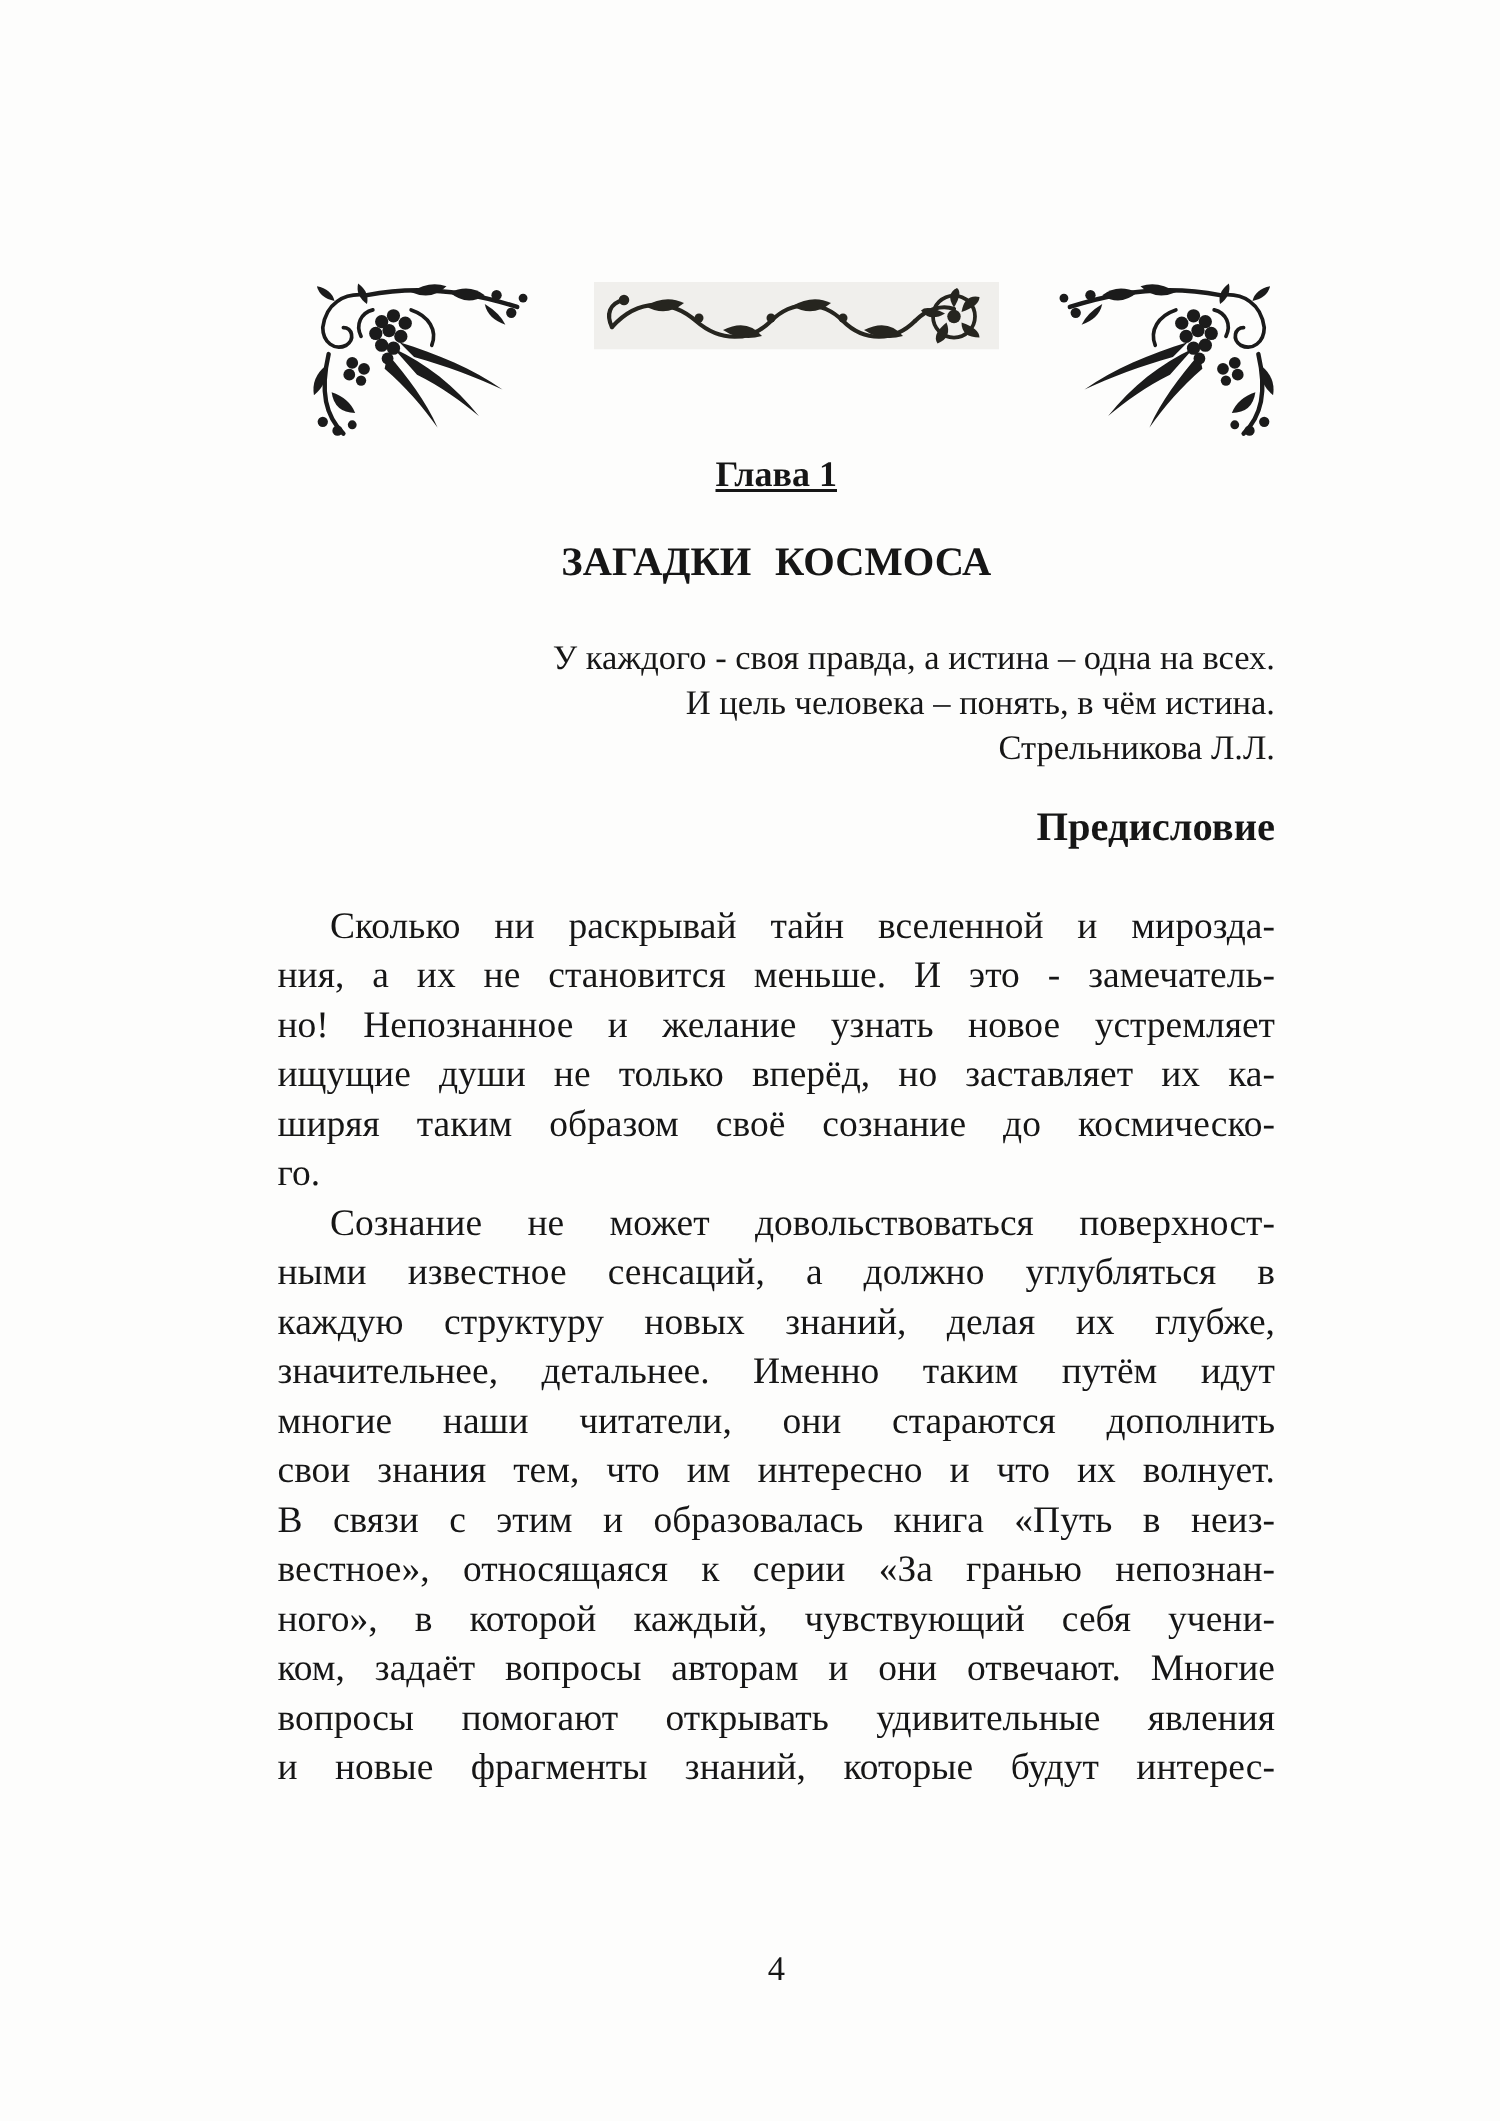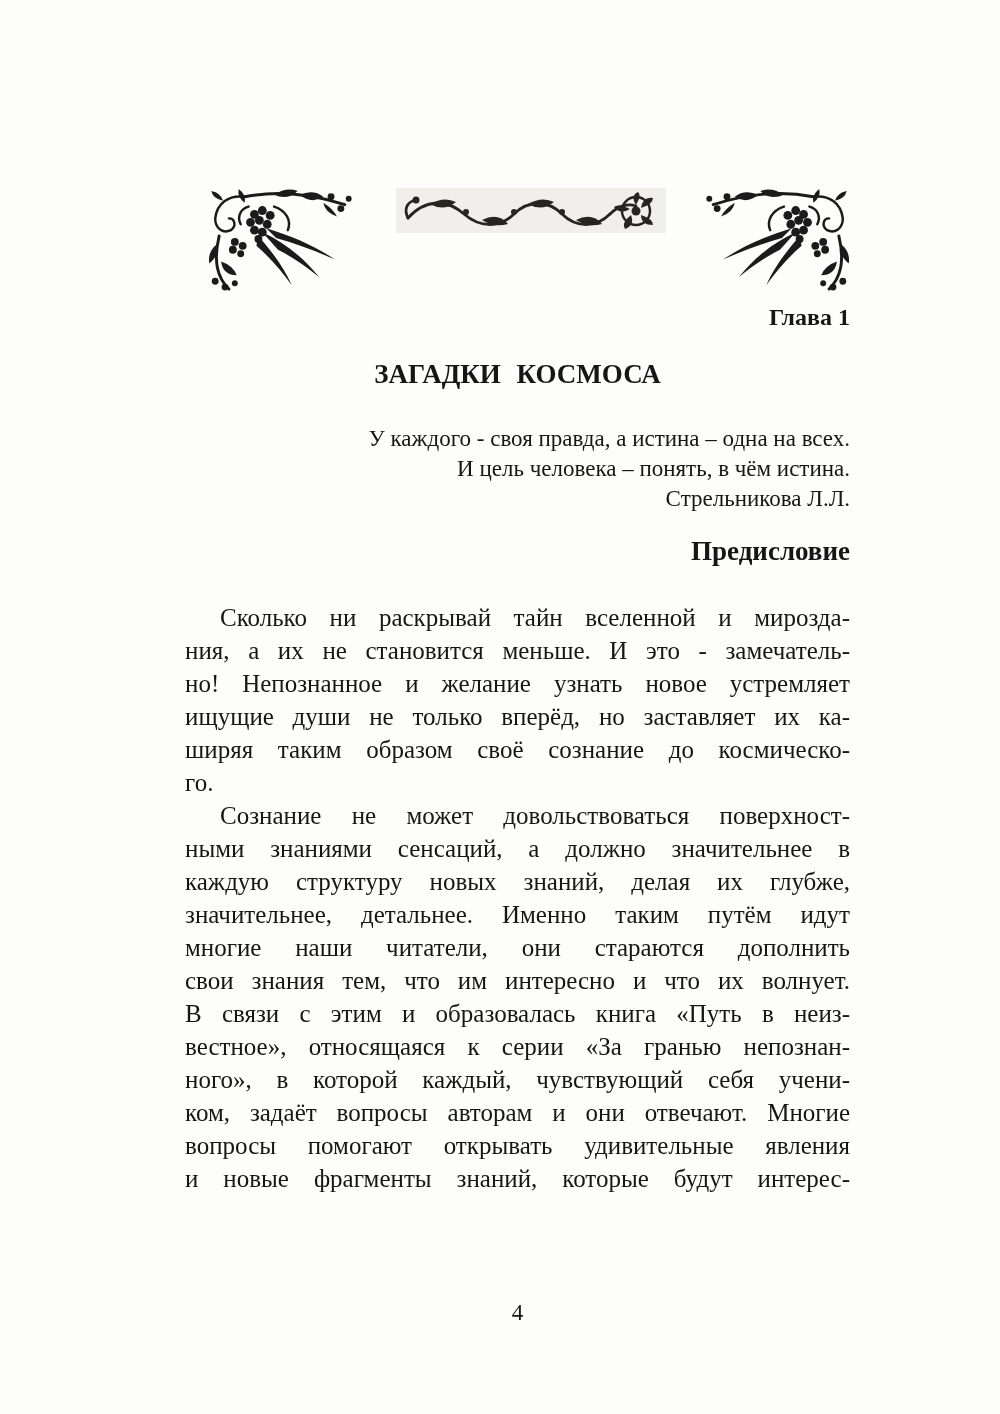--- a/index.html
+++ b/index.html
@@ -6,21 +6,21 @@
   .page {
     position:relative;
     width:1000px; height:1414px;
     background:#fdfdfc;
     font-family:"Liberation Serif", serif;
     color:#161616;
     overflow:hidden;
   }
   .col { position:absolute; left:185px; width:665px; }
 
-  .chapter-label { top:302px; text-align:right; font-weight:bold; font-size:24px; line-height:30px; }
+  .chapter-label { top:302px; text-align:center; font-weight:bold; font-size:24px; line-height:30px;text-decoration:underline; }
   .chapter-title { top:357px; text-align:center; font-weight:bold; font-size:27px; line-height:34px; word-spacing:9px; }
 
   .epigraph { top:424px; text-align:right; font-size:23px; line-height:30px; }
   .ep-line { white-space:nowrap; }
 
   .section-title { top:535px; text-align:right; font-weight:bold; font-size:27px; line-height:32px; }
 
   .body-text {
     position:absolute; left:185px; top:601px; width:665px;
     font-size:25px; line-height:33px;
@@ -175,21 +175,21 @@
   <div class="col section-title">Предисловие</div>
 
   <div class="body-text">
       <div class="bodyline first">Сколько ни раскрывай тайн вселенной и мирозда-</div>
       <div class="bodyline">ния, а их не становится меньше. И это - замечатель-</div>
       <div class="bodyline">но! Непознанное и желание узнать новое устремляет</div>
       <div class="bodyline">ищущие души не только вперёд, но заставляет их ка-</div>
       <div class="bodyline">ширяя таким образом своё сознание до космическо-</div>
       <div class="bodyline paralast">го.</div>
       <div class="bodyline first">Сознание не может довольствоваться поверхност-</div>
-      <div class="bodyline">ными знаниями сенсаций, а должно значительнее в</div>
+      <div class="bodyline">ными известное сенсаций, а должно углубляться в</div>
       <div class="bodyline">каждую структуру новых знаний, делая их глубже,</div>
       <div class="bodyline">значительнее, детальнее. Именно таким путём идут</div>
       <div class="bodyline">многие наши читатели, они стараются дополнить</div>
       <div class="bodyline">свои знания тем, что им интересно и что их волнует.</div>
       <div class="bodyline">В связи с этим и образовалась книга «Путь в неиз-</div>
       <div class="bodyline">вестное», относящаяся к серии «За гранью непознан-</div>
       <div class="bodyline">ного», в которой каждый, чувствующий себя учени-</div>
       <div class="bodyline">ком, задаёт вопросы авторам и они отвечают. Многие</div>
       <div class="bodyline">вопросы помогают открывать удивительные явления</div>
       <div class="bodyline">и новые фрагменты знаний, которые будут интерес-</div>

